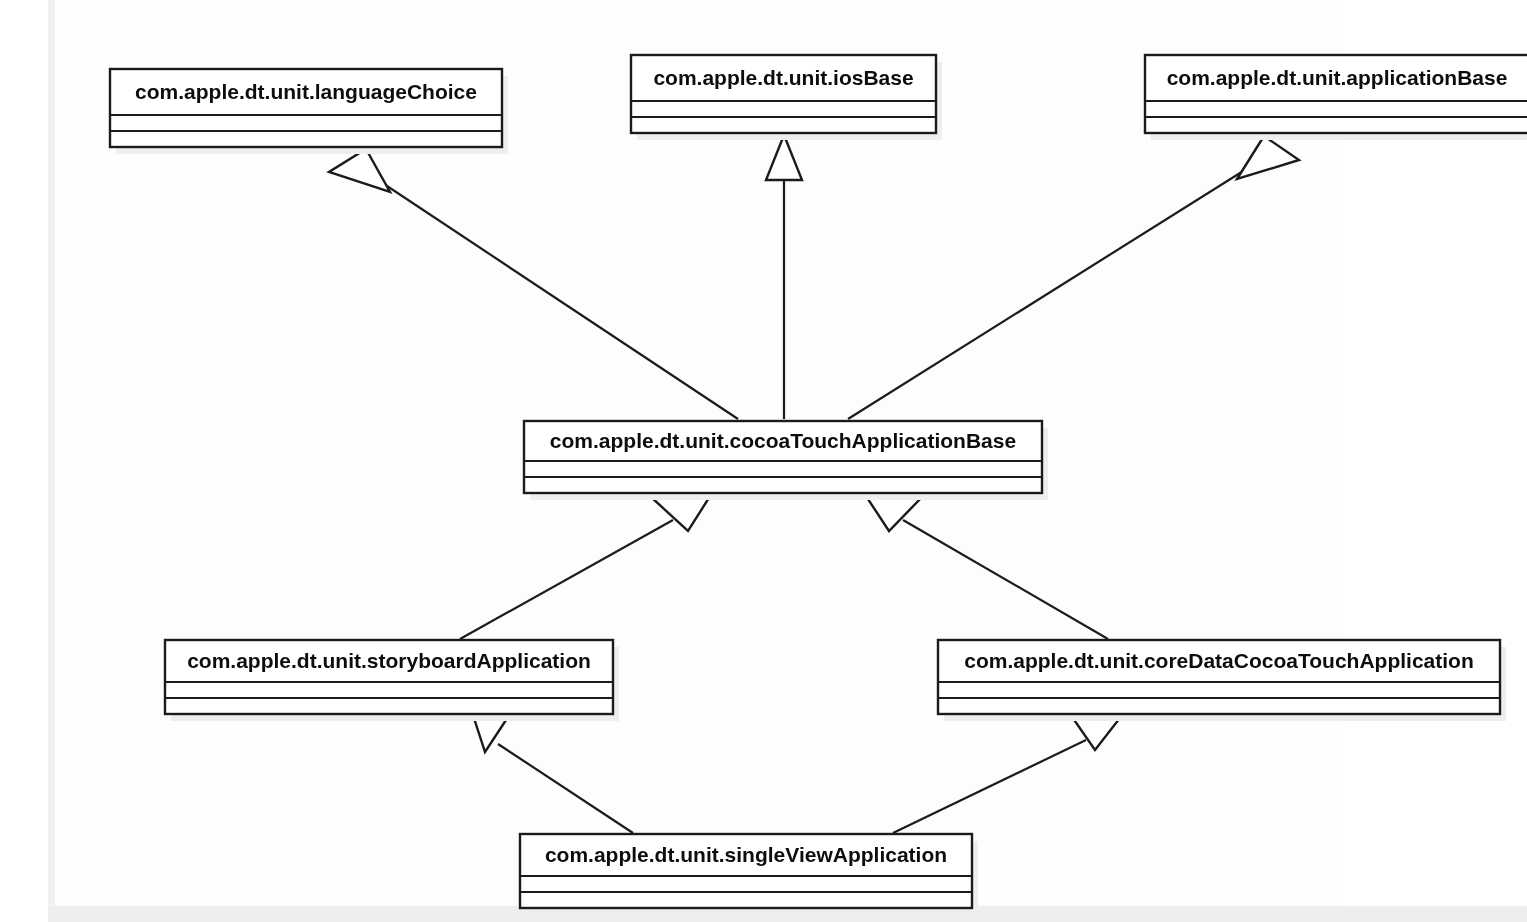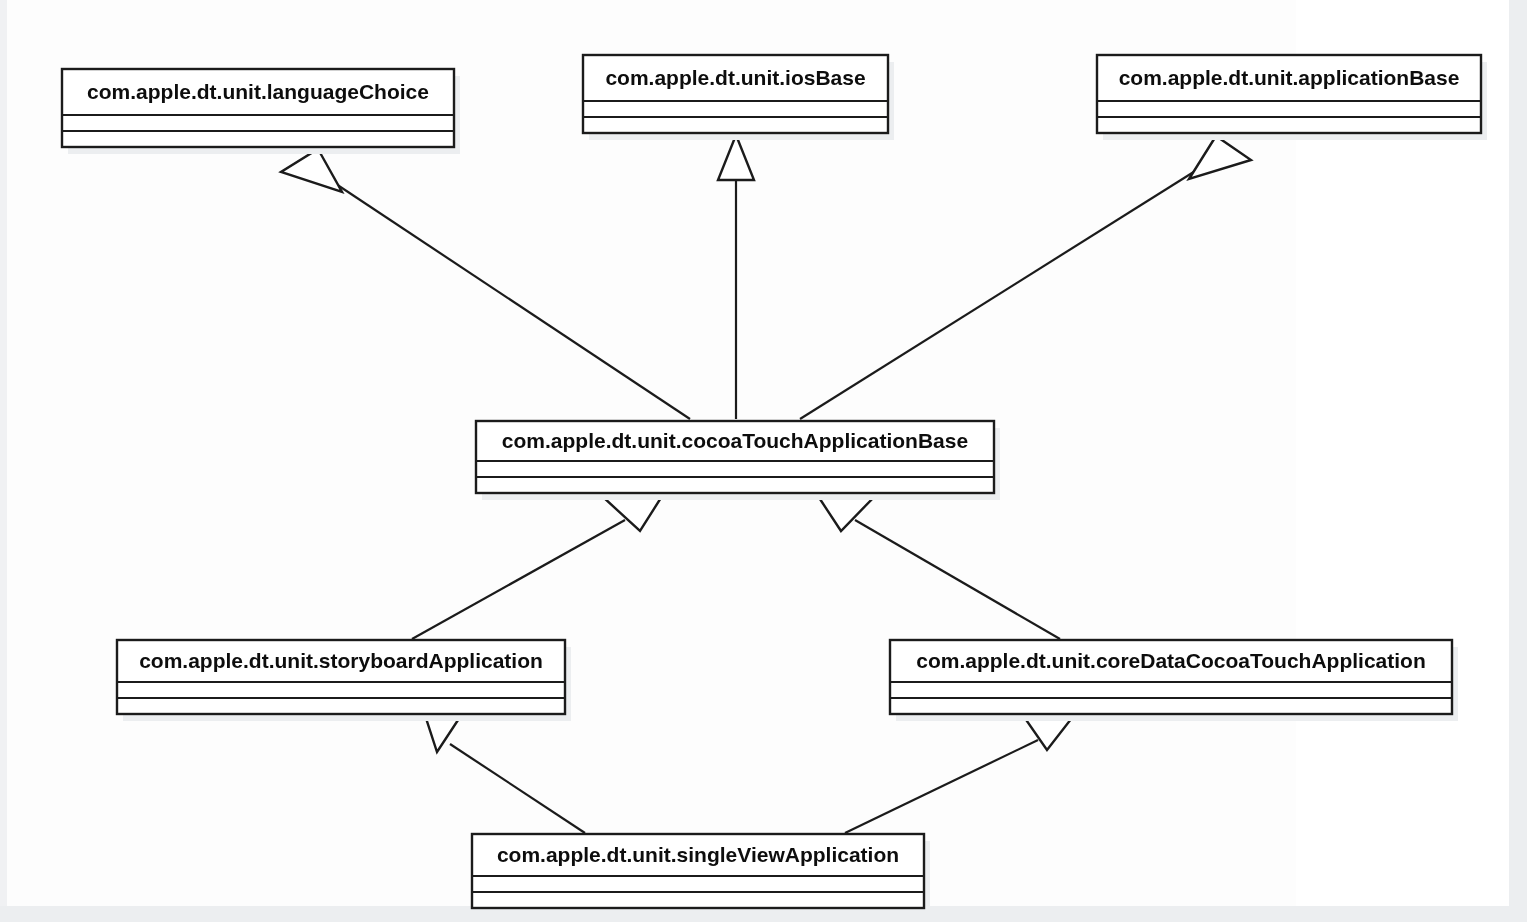--- a/index.html
+++ b/index.html
@@ -12,20 +12,21 @@
     width: 1527px;
     height: 922px;
     overflow: hidden;
     font-family: "Liberation Sans", sans-serif;
   }
   #diagram-root {
     position: relative;
     width: 1296px;
     height: 922px;
     background: #fdfdfd;
+    margin-left: 48px;
   }
   
   .edge-band {
     position: absolute;
     background: #eceef0;
     pointer-events: none;
   }
   .edge-left   { left: 0;   top: 0;   width: 7px;  height: 922px; background: #f0f1f3; }
   .edge-right  { left: 1509px; top: 0; width: 18px; height: 922px; background: #eceef0; }
   .edge-bottom { left: 0; top: 906px; width: 1527px; height: 16px; background: #eceef0; }

